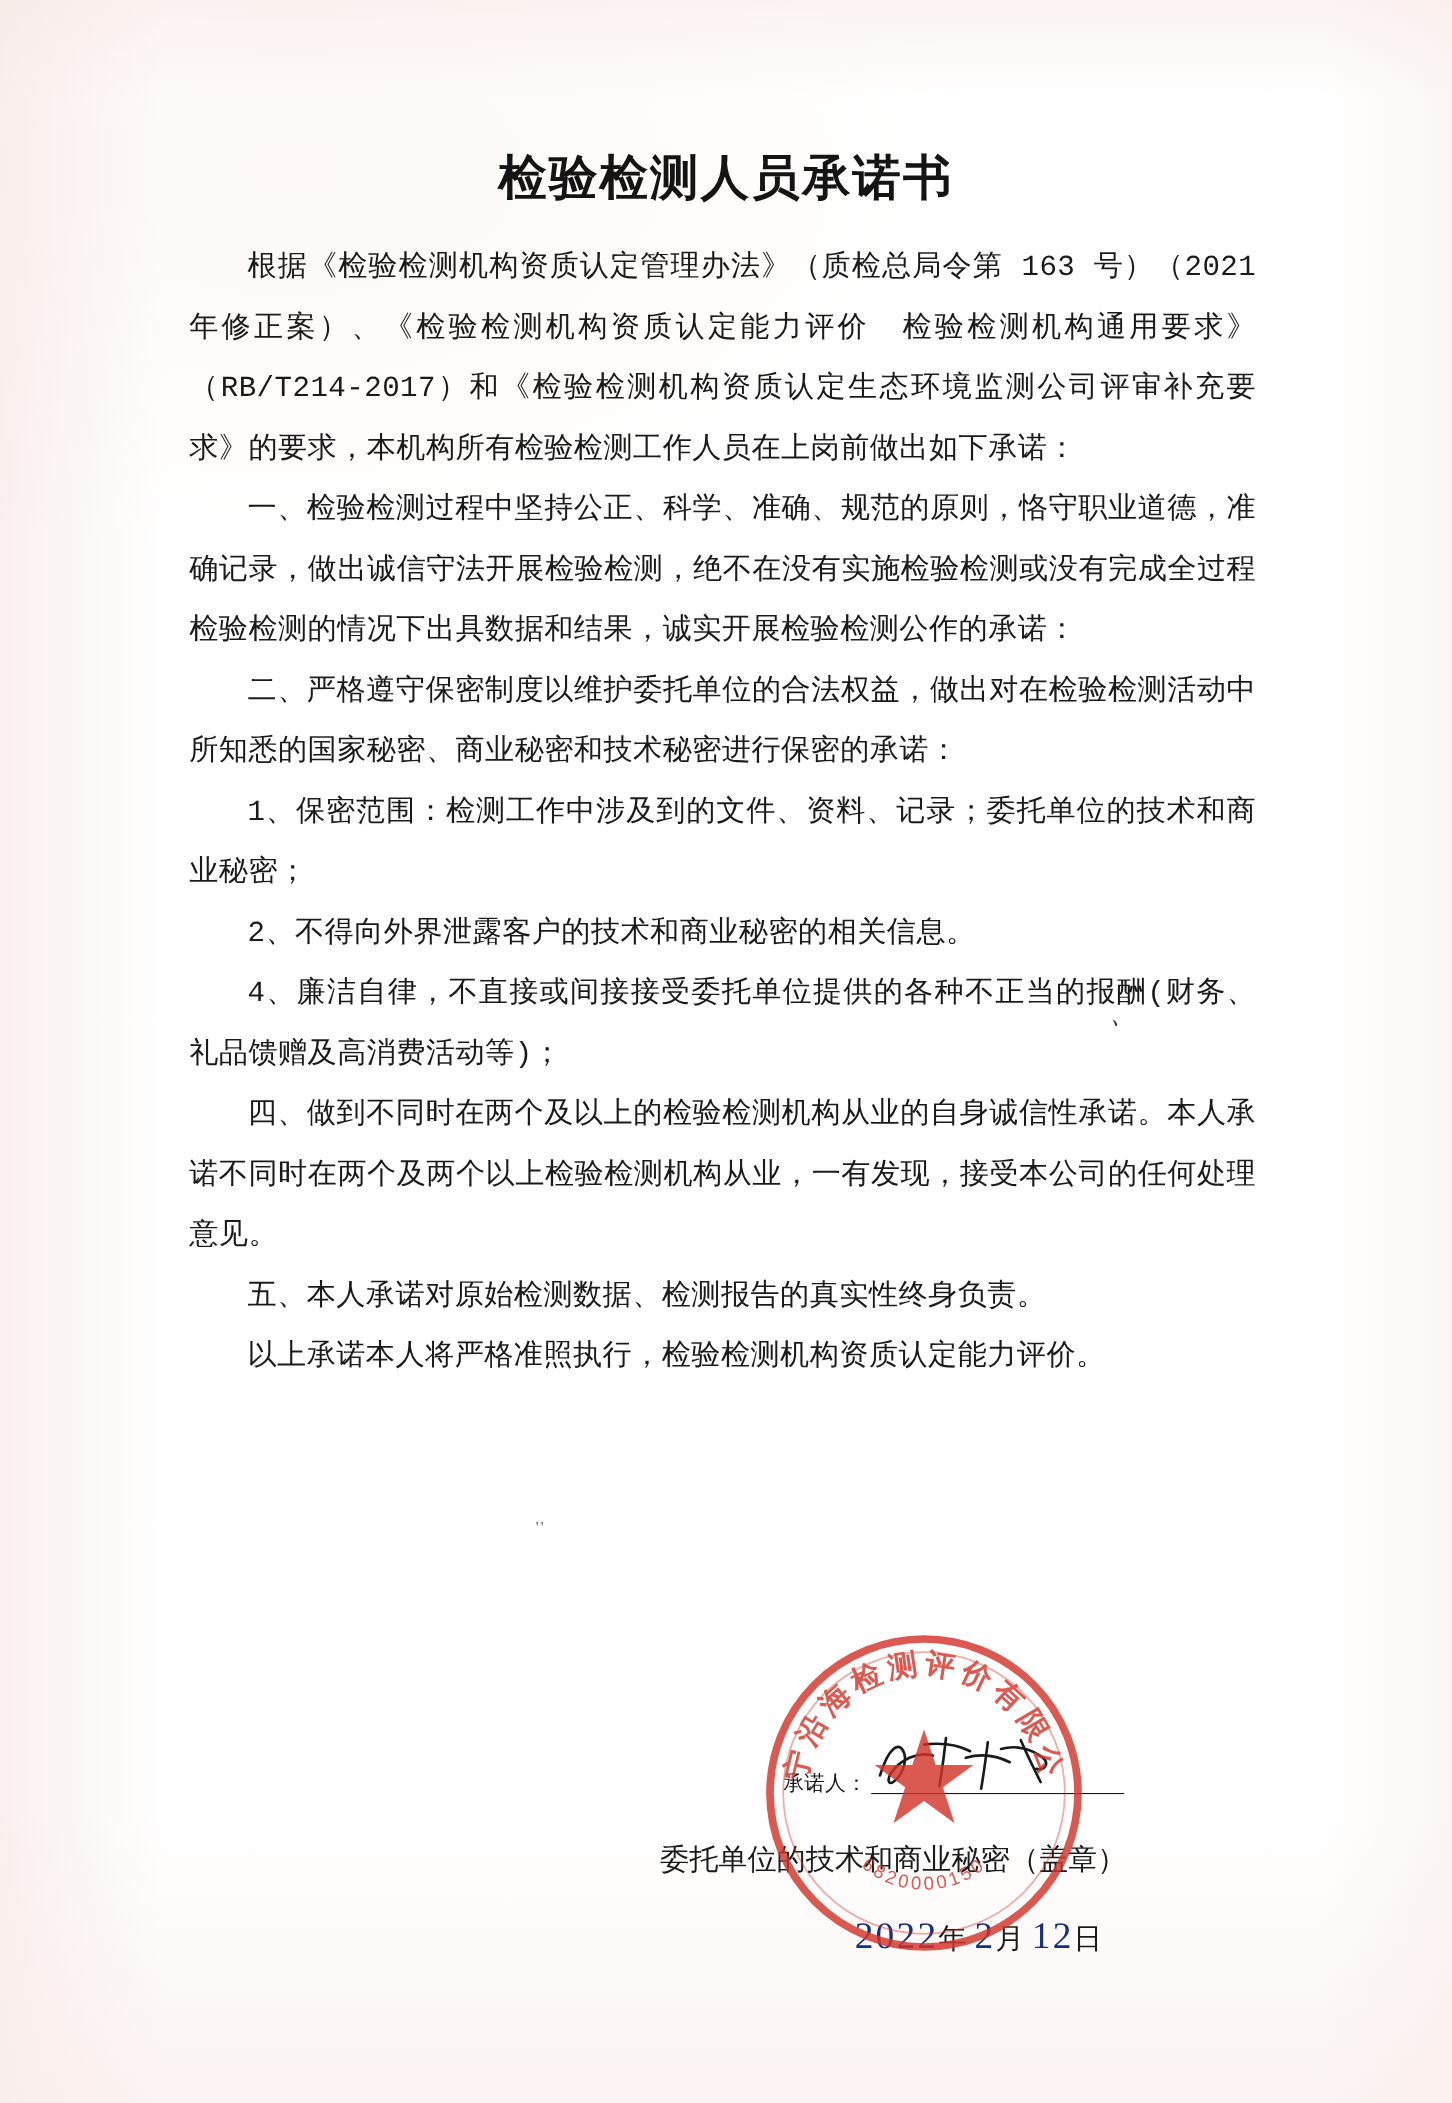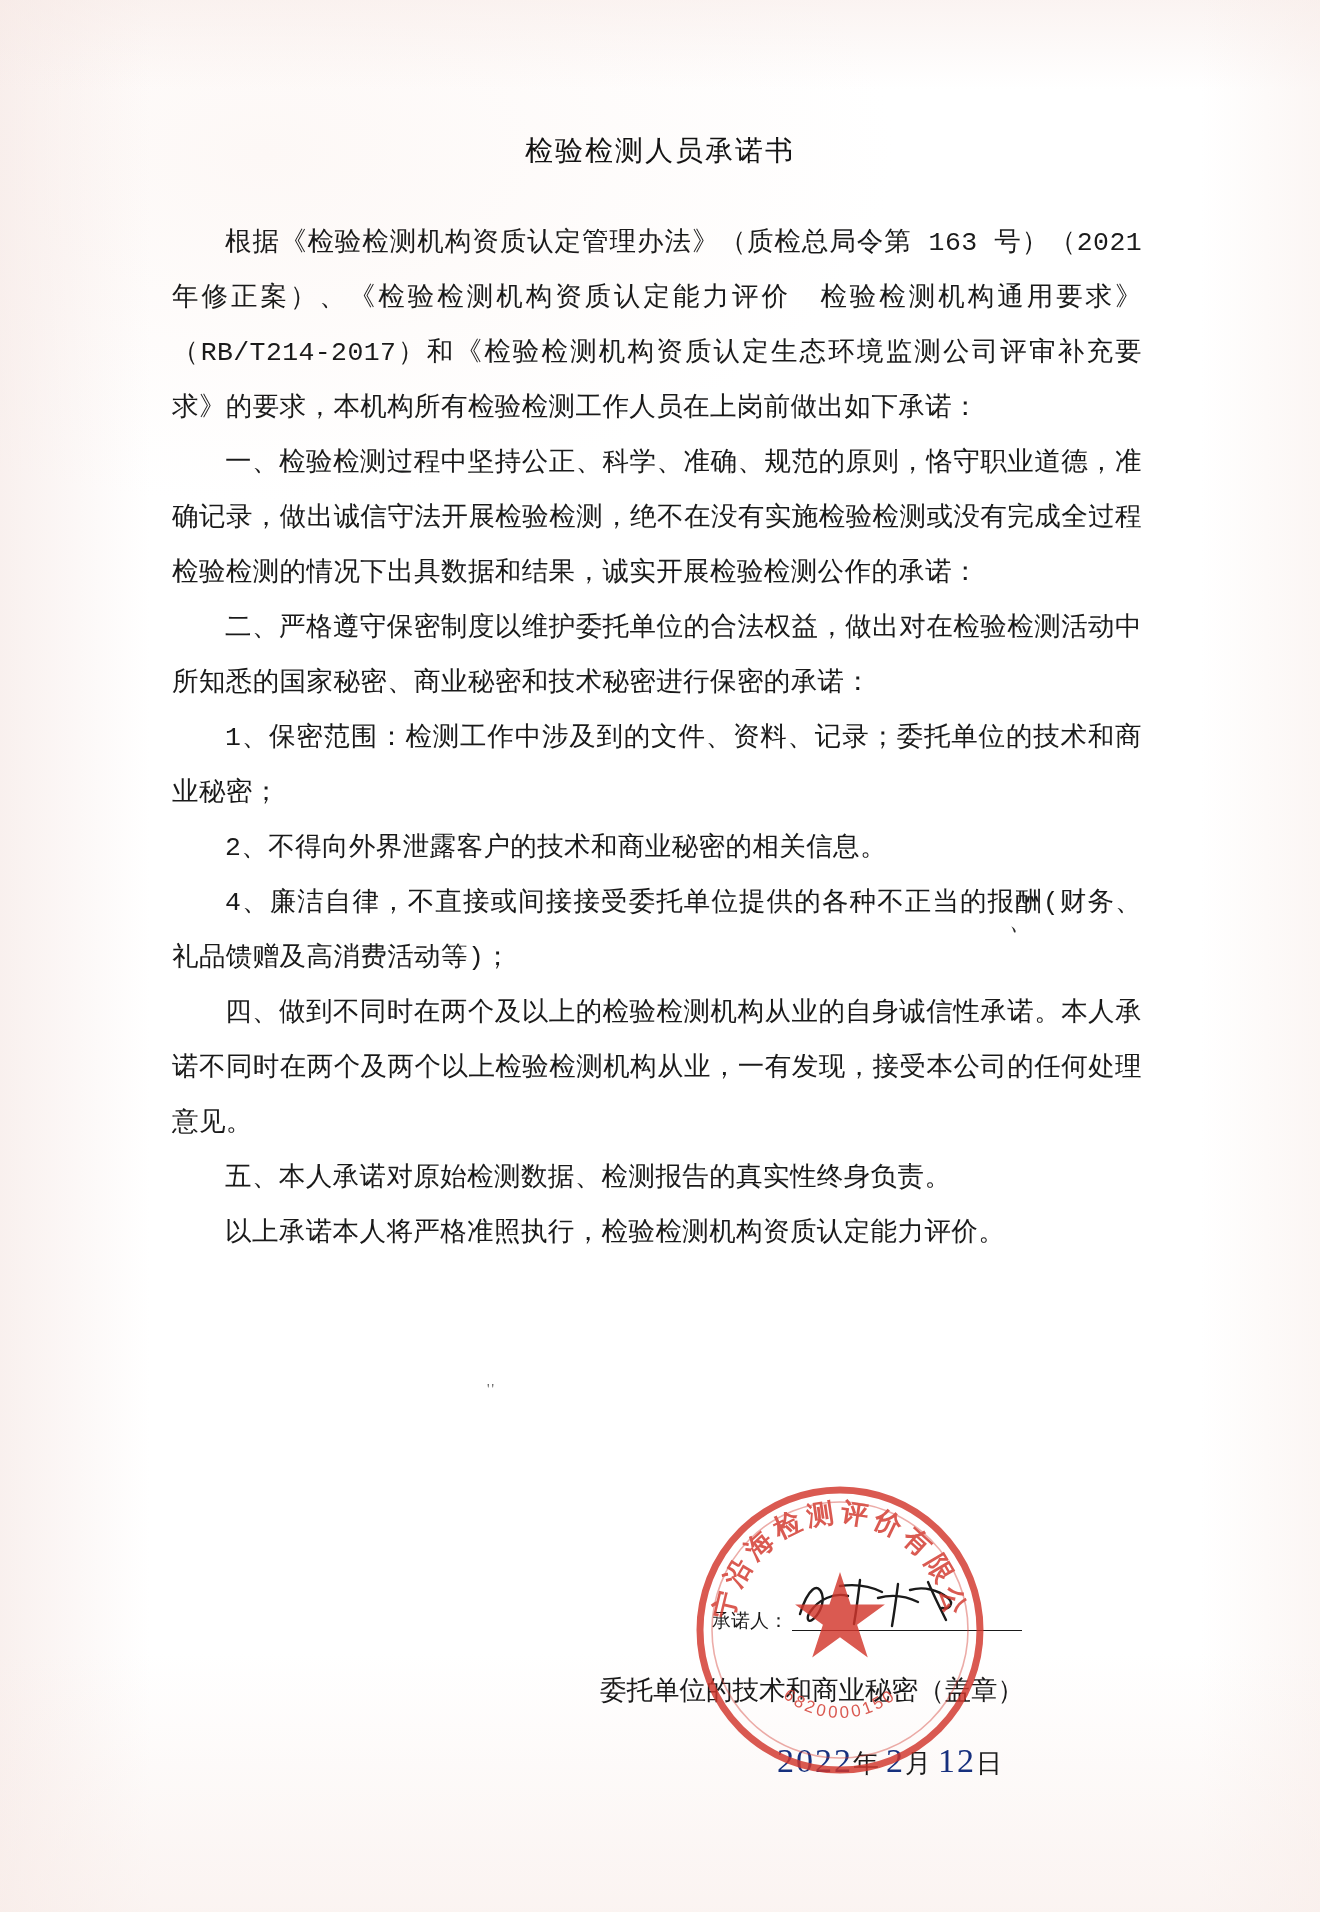--- a/index.html
+++ b/index.html
@@ -58,22 +58,22 @@
     height: 1912px;
     padding: 0;
   }
 
   .doc-title {
     position: absolute;
     top: 132px;
     left: 0;
     width: 1320px;
     text-align: center;
-    font-size: 28px;
-    font-weight: normal;
+    font-size: 44px;
+    font-weight: bold;
     letter-spacing: 2px;
     color: #141414;
     font-family: "Liberation Serif", "DejaVu Serif", serif;
   }
 
   .body-block {
     position: absolute;
     top: 216px;
     left: 172px;
     width: 970px;

